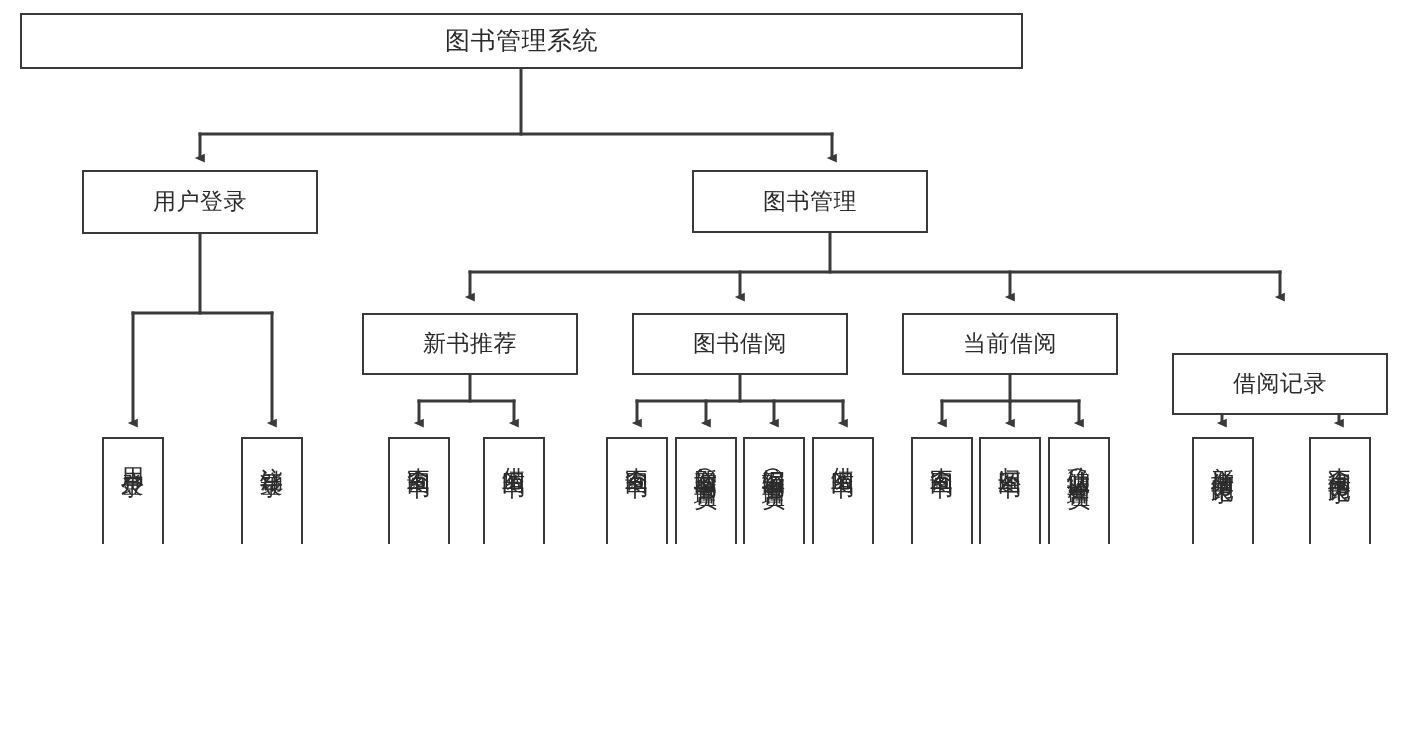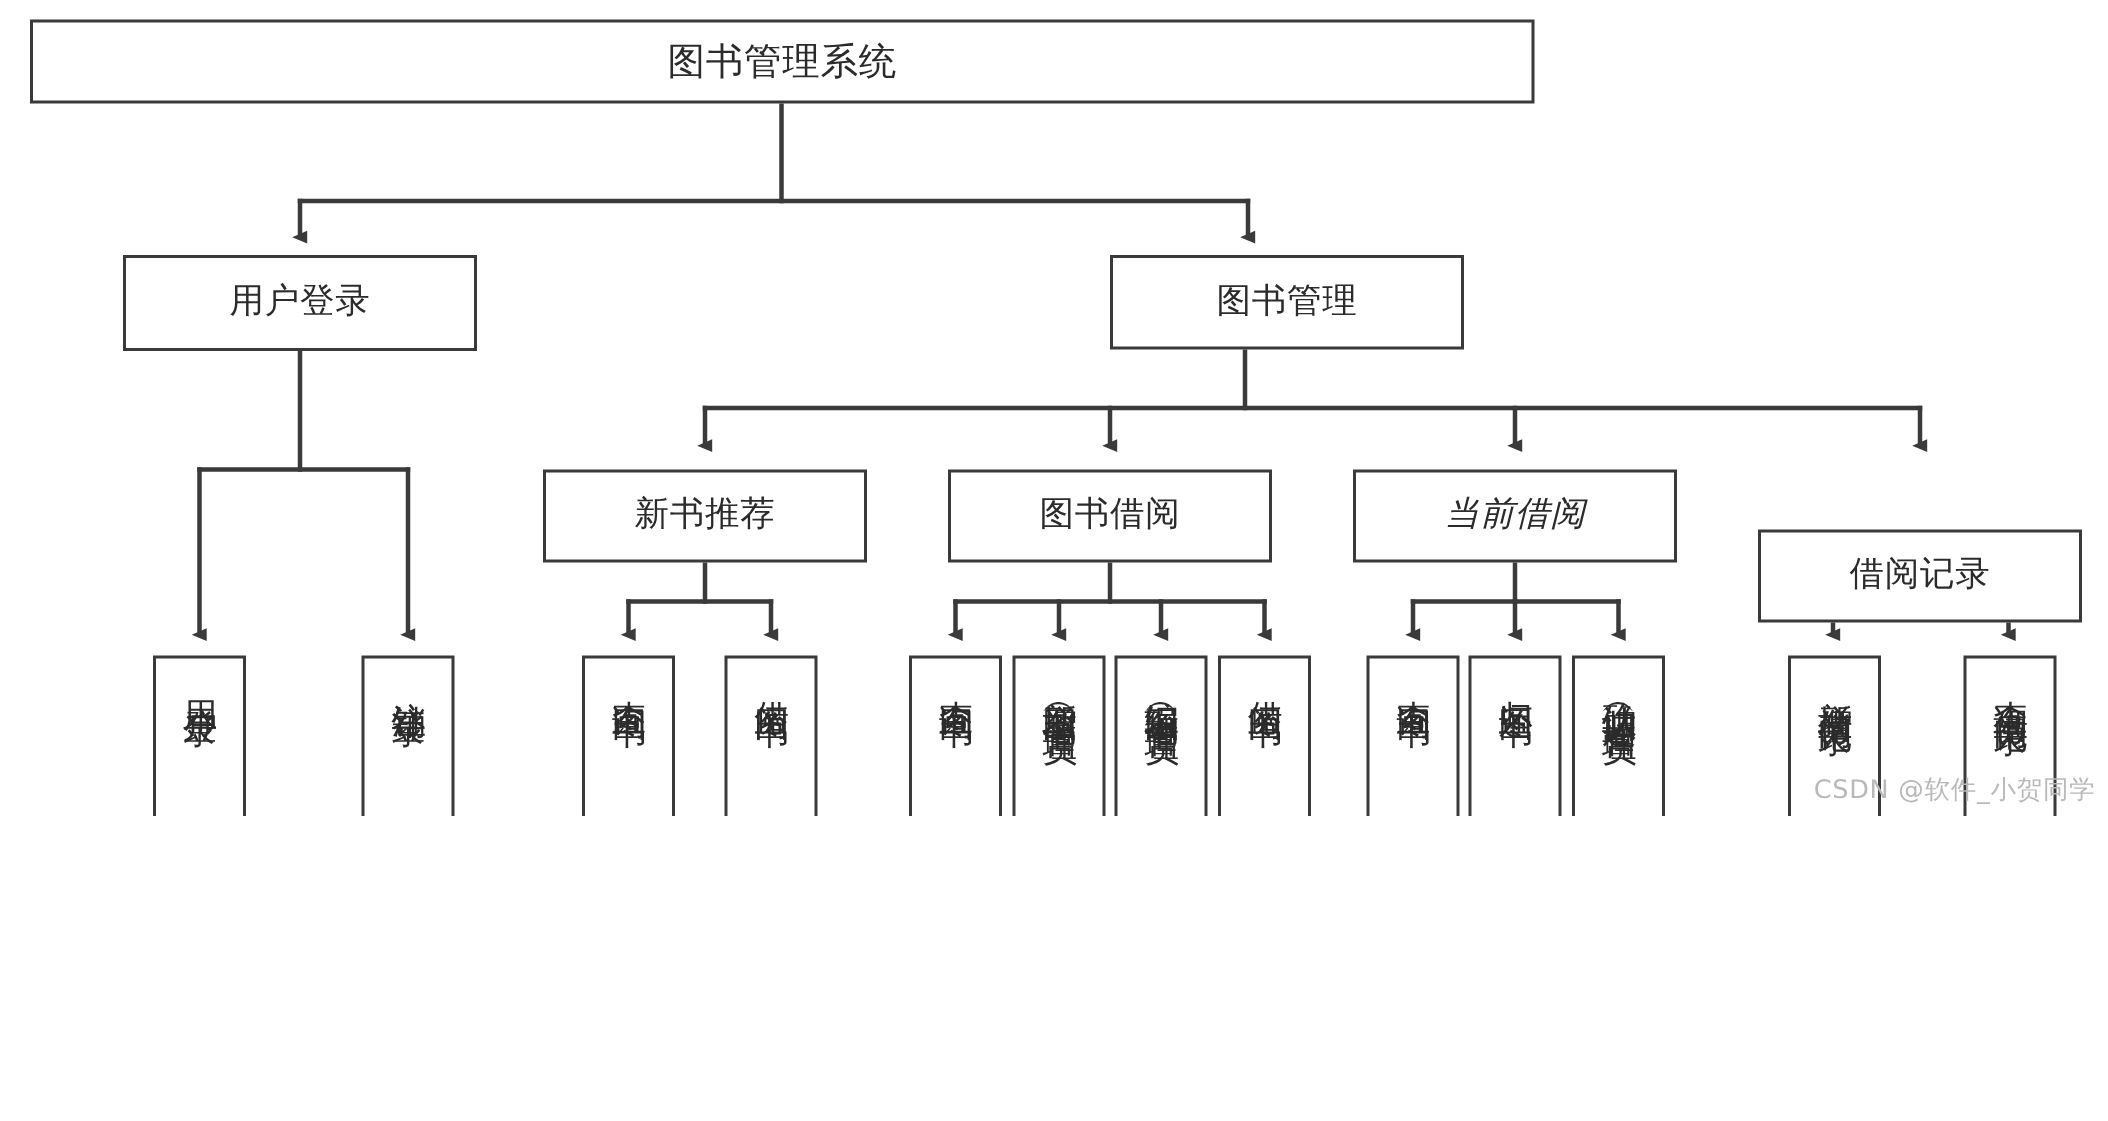--- a/index.html
+++ b/index.html
@@ -125,33 +125,33 @@
   </svg>
 
   <div class="node horiz" id="root-node" style="left:20px; top:13px; width:1003px; height:56px;">
     <span class="cap">图书管理系统</span>
   </div>
 
   <div class="node horiz" style="left:82px; top:170px; width:236px; height:64px;">
     <span class="cap">用户登录</span>
   </div>
 
-  <div class="node horiz" style="left:740px; top:170px; width:236px; height:63px;">
+  <div class="node horiz" style="left:692px; top:170px; width:236px; height:63px;">
     <span class="cap">图书管理</span>
   </div>
 
   <div class="node horiz" style="left:632px; top:313px; width:216px; height:62px;">
     <span class="cap">图书借阅</span>
   </div>
 
   <div class="node horiz" style="left:362px; top:313px; width:216px; height:62px;">
     <span class="cap">新书推荐</span>
   </div>
 
-  <div class="node horiz" style="left:902px; top:313px; width:216px; height:62px;font-style:italic;">
+  <div class="node horiz" style="left:902px; top:313px; width:216px; height:62px;">
     <span class="cap">当前借阅</span>
   </div>
 
   <div class="node horiz" style="left:1172px; top:313px; width:216px; height:62px;margin-top:40px;">
     <span class="cap">借阅记录</span>
   </div>
 
   <div class="node vert" style="left:102px; top:437px; width:62px; height:298px;">
     <span class="cap">用户登录</span>
   </div>
@@ -197,15 +197,14 @@
   </div>
 
   <div class="node vert" style="left:1192px; top:437px; width:62px; height:298px;">
     <span class="cap">新增借阅记录</span>
   </div>
 
   <div class="node vert" style="left:1309px; top:437px; width:62px; height:298px;">
     <span class="cap">查询借阅记录</span>
   </div>
 
-  <div id="watermark">CSDN @软件_小贺同学</div>
 
 </div>
 
 </body></html>

